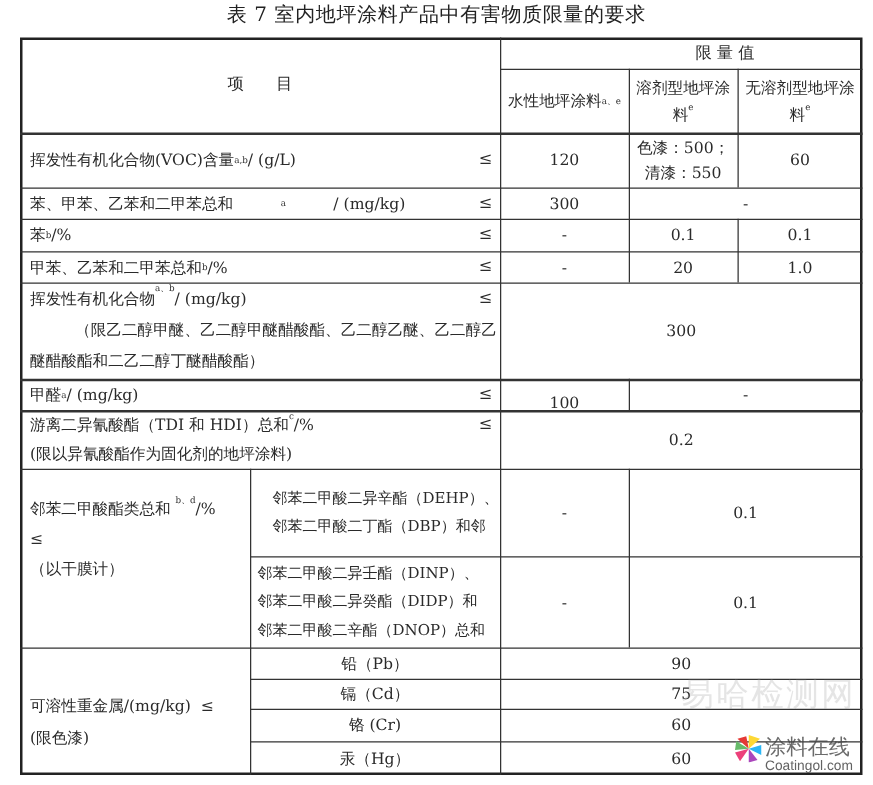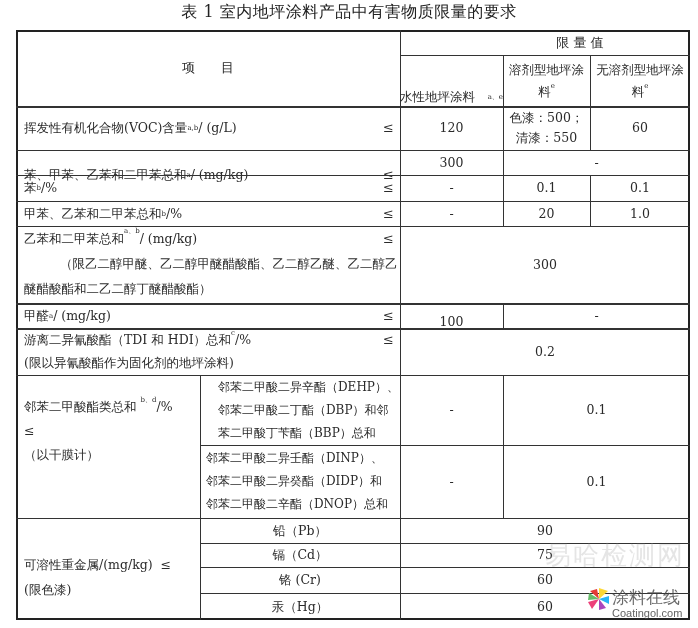--- a/index.html
+++ b/index.html
@@ -16,28 +16,28 @@
   .vl { position:absolute; width:1px; background:#333; }
   .outer { position:absolute; left:0; top:0; width:674px; height:590px; box-sizing:border-box;
            border:2px solid #222; }
   .le { position:absolute; right:6px; font-size:13px; }
   sup { font-size:7px; vertical-align:top; line-height:10px; }
   .wm { position:absolute; font-family:"Liberation Sans",sans-serif; }
 </style>
 </head>
 <body>
 
-<div class="title">表 1 室内地坪涂料产品中有害物质限量的要求</div>
+<div class="title">表 7 室内地坪涂料产品中有害物质限量的要求</div>
 
 <div class="grid">
   <div class="outer"></div>
 
   <div class="cell c" style="left:0;top:0;width:384px;height:76px;font-size:13px;">项　　目</div>
   <div class="cell c" style="left:384px;top:0;width:308px;height:25px;font-size:13px;margin-left:26px;">限 量 值</div>
-  <div class="cell c" style="left:384px;top:41px;width:103px;height:51px;justify-content:space-between;">
+  <div class="cell c" style="left:384px;top:25px;width:103px;height:51px;">
     <span>水性地坪涂料</span>
       <sup>a、e</sup>
   </div>
   <div class="cell c" style="left:487px;top:25px;width:87px;height:51px;">
     <span style="display:block;width:86px;word-break:break-all;line-height:22px;"><span>溶剂型地坪涂料</span><sup>e</sup></span>
   </div>
   <div class="cell c" style="left:574px;top:25px;width:100px;height:51px;">
     <span style="display:block;width:98px;word-break:break-all;line-height:22px;"><span>无溶剂型地坪涂料</span><sup>e</sup></span>
   </div>
 
@@ -47,21 +47,21 @@
       <span>/ (g/L)</span>
     <span class="le">≤</span>
   </div>
   <div class="cell c" style="left:384px;top:76px;width:103px;height:44px;">120</div>
   <div class="cell c" style="left:487px;top:76px;width:87px;height:44px;flex-direction:column;line-height:20px;">
     <span>色漆：500；</span>
       <span>清漆：550</span>
   </div>
   <div class="cell c" style="left:574px;top:76px;width:100px;height:44px;">60</div>
 
-  <div class="cell l" style="left:0;top:132px;width:384px;height:25px;">
+  <div class="cell l" style="left:0;top:120px;width:384px;height:25px;gap:38px;">
     <span>苯、甲苯、乙苯和二甲苯总和</span>
       <sup>a</sup>
       <span>/ (mg/kg)</span>
     <span class="le">≤</span>
   </div>
   <div class="cell c" style="left:384px;top:120px;width:103px;height:25px;">300</div>
   <div class="cell c" style="left:487px;top:120px;width:187px;height:25px;">-</div>
 
   <div class="cell l" style="left:0;top:145px;width:384px;height:26px;">
     <span>苯</span>
@@ -77,21 +77,21 @@
     <span>甲苯、乙苯和二甲苯总和</span>
       <sup>b</sup>
       <span>/%</span>
     <span class="le">≤</span>
   </div>
   <div class="cell c" style="left:384px;top:171px;width:103px;height:25px;">-</div>
   <div class="cell c" style="left:487px;top:171px;width:87px;height:25px;">20</div>
   <div class="cell c" style="left:574px;top:171px;width:100px;height:25px;">1.0</div>
 
   <div class="cell" style="left:0;top:196px;width:384px;height:77px;flex-direction:column;align-items:flex-start;padding-left:8px;line-height:25px;">
-    <span><span>乙苯和二甲苯总和</span><sup>a、b</sup><span>/ (mg/kg)</span></span>
+    <span><span>挥发性有机化合物</span><sup>a、b</sup><span>/ (mg/kg)</span></span>
     <span style="white-space:nowrap;margin-left:36px;">（限乙二醇甲醚、乙二醇甲醚醋酸酯、乙二醇乙醚、乙二醇乙</span>
     <span>醚醋酸酯和二乙二醇丁醚醋酸酯）</span>
     <span class="le" style="top:2px;line-height:22px;">≤</span>
   </div>
   <div class="cell c" style="left:384px;top:196px;width:290px;height:77px;">300</div>
 
   <div class="cell l" style="left:0;top:273px;width:384px;height:25px;">
     <span>甲醛</span>
       <sup>a</sup>
       <span>/ (mg/kg)</span>
@@ -108,21 +108,20 @@
   <div class="cell c" style="left:384px;top:298px;width:290px;height:47px;">0.2</div>
 
   <div class="cell" style="left:0;top:345px;width:184px;height:143px;flex-direction:column;align-items:flex-start;justify-content:flex-start;padding:20px 0 0 8px;line-height:24px;">
     <span><span>邻苯二甲酸酯类总和</span> <sup>b、d</sup><span>/%</span></span>
     <span>≤</span>
     <span>（以干膜计）</span>
   </div>
   <div class="cell" style="left:184px;top:345px;width:200px;height:70px;flex-direction:column;align-items:flex-start;justify-content:center;padding-left:18px;line-height:23px;font-size:12px;">
     <span>邻苯二甲酸二异辛酯（DEHP）、</span>
       <span>邻苯二甲酸二丁酯（DBP）和邻</span>
-      <span>苯二甲酸丁苄酯（BBP）总和</span>
   </div>
   <div class="cell c" style="left:384px;top:345px;width:103px;height:70px;">-</div>
   <div class="cell c" style="left:487px;top:345px;width:187px;height:70px;">0.1</div>
   <div class="cell" style="left:184px;top:415px;width:200px;height:73px;flex-direction:column;align-items:flex-start;justify-content:center;padding-left:6px;line-height:23px;font-size:12px;">
     <span>邻苯二甲酸二异壬酯（DINP）、</span>
       <span>邻苯二甲酸二异癸酯（DIDP）和</span>
       <span>邻苯二甲酸二辛酯（DNOP）总和</span>
   </div>
   <div class="cell c" style="left:384px;top:415px;width:103px;height:73px;">-</div>
   <div class="cell c" style="left:487px;top:415px;width:187px;height:73px;">0.1</div>

